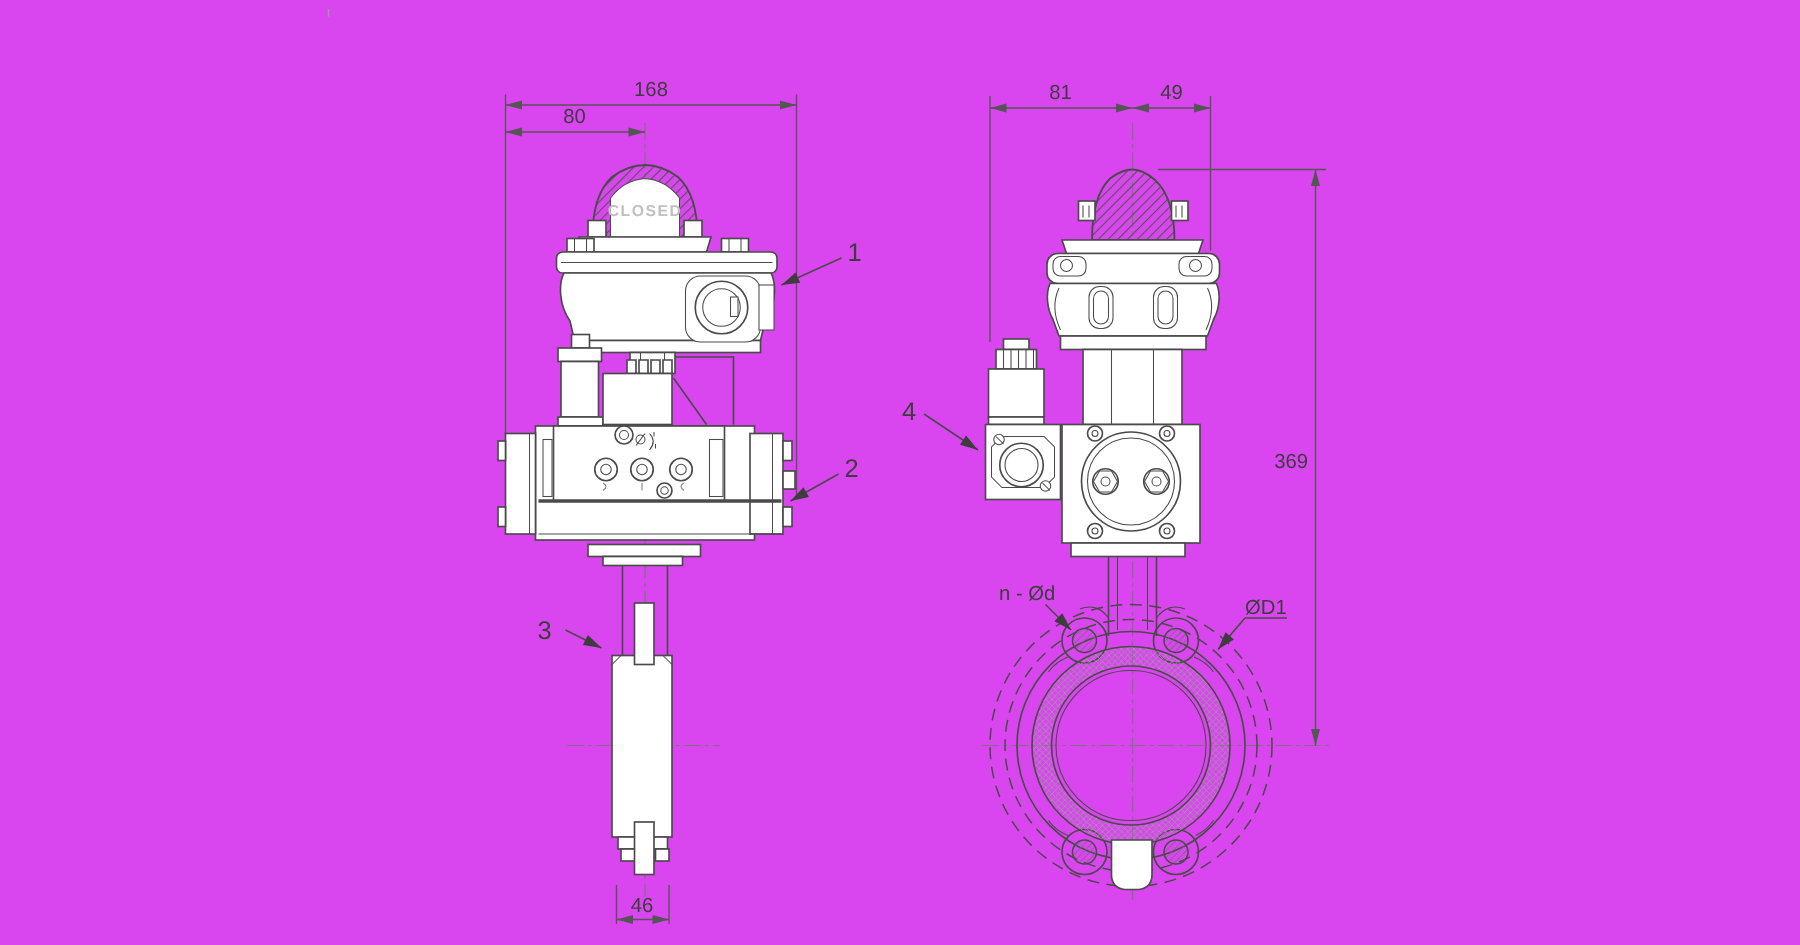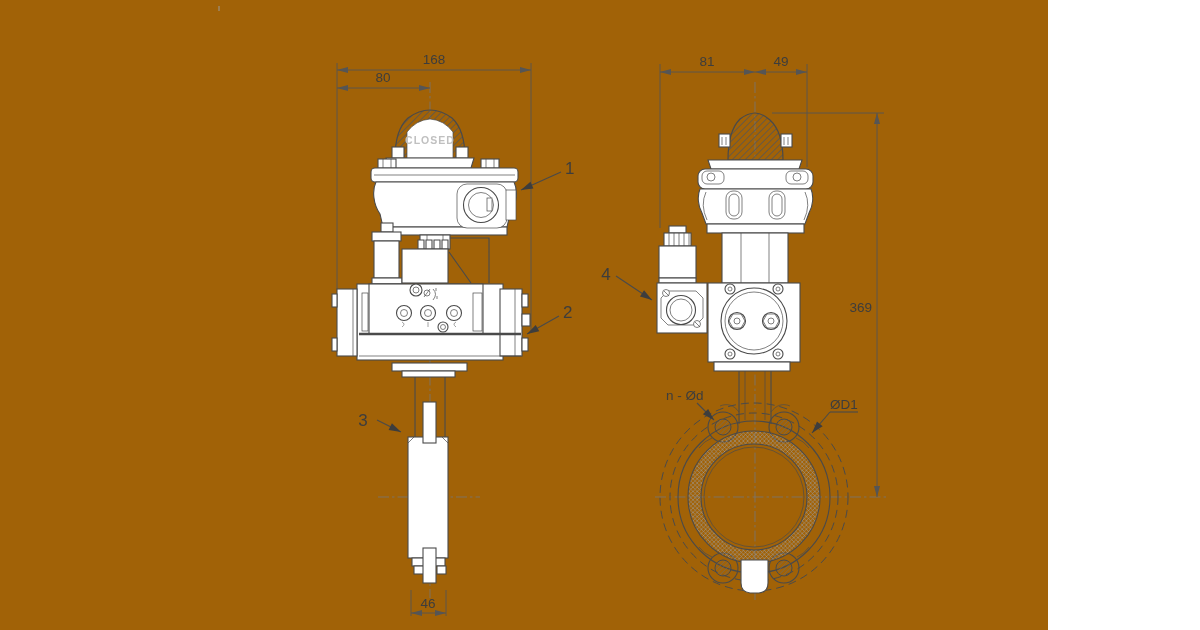--- a/index.html
+++ b/index.html
@@ -1,16 +1,16 @@
 <!DOCTYPE html>
 <html><head>
 <meta charset="utf-8">
 <style>
   html,body{margin:0;padding:0;background:#ffffff;}
-  .canvas{position:relative;width:1048px;height:630px;background:#a16207;overflow:hidden;
+  .canvas{position:relative;width:1200px;height:630px;background:#d946ef;overflow:hidden;
           font-family:"Liberation Sans", sans-serif;}
   svg{position:absolute;left:0;top:0;}
   .ln   {fill:none;stroke:#4a4a4a;stroke-width:1.1;}
   .lnt  {fill:none;stroke:#4a4a4a;stroke-width:0.7;}
   .lnk  {fill:none;stroke:#4a4a4a;stroke-width:2.3;}
   .wh   {fill:#ffffff;stroke:#4a4a4a;stroke-width:1.1;}
   .wht  {fill:#ffffff;stroke:#4a4a4a;stroke-width:0.7;}
   .cl   {fill:none;stroke:#767676;stroke-width:0.8;stroke-dasharray:11 3 2.5 3;}
   .dim  {fill:none;stroke:#555555;stroke-width:0.9;}
   .dsh  {fill:none;stroke:#4a4a4a;stroke-width:1;stroke-dasharray:8 5;}

